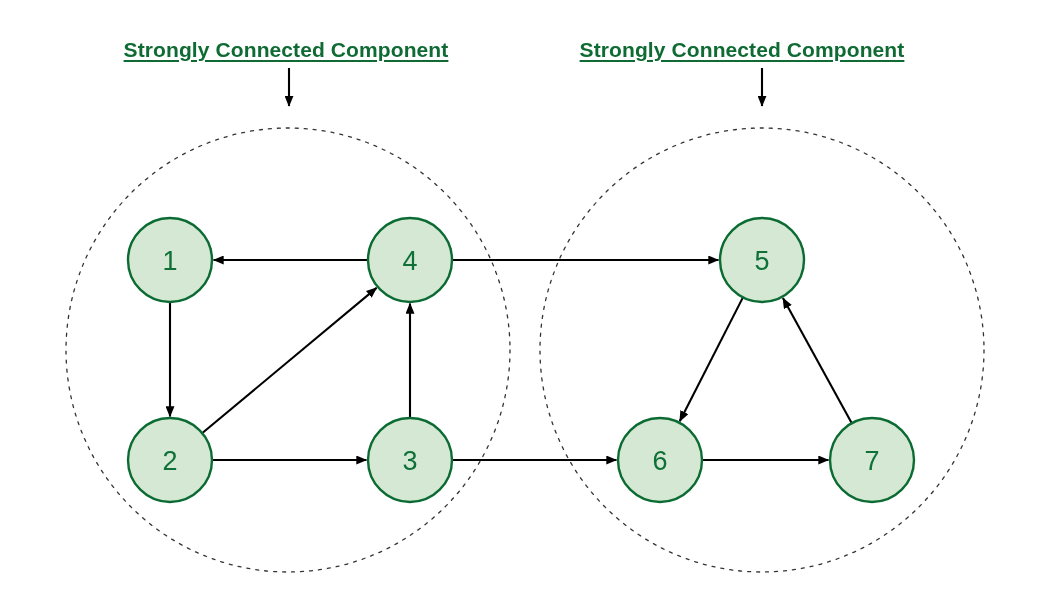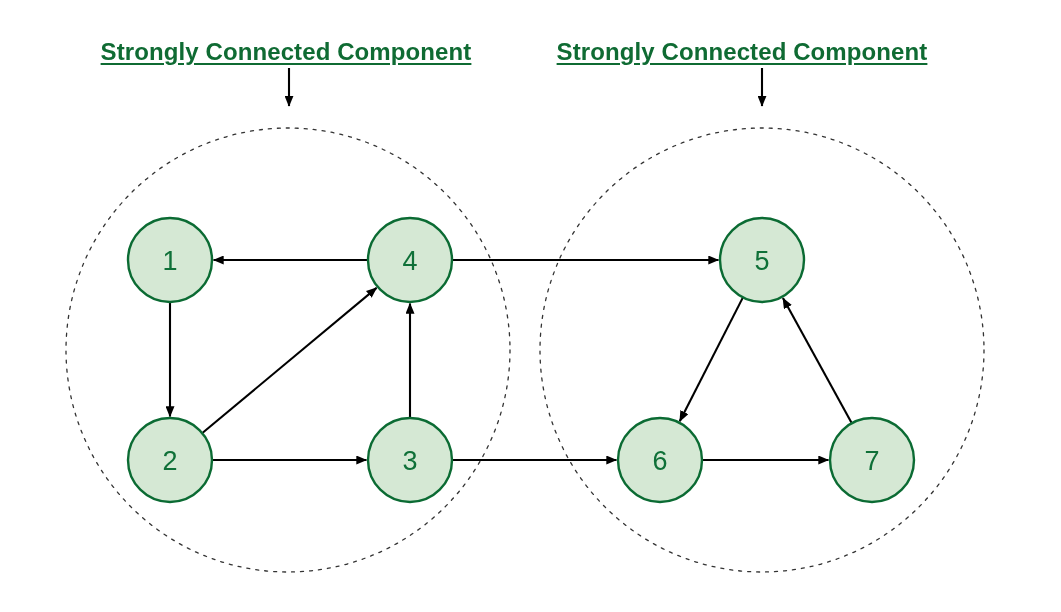--- a/index.html
+++ b/index.html
@@ -23,21 +23,21 @@
     left: 0;
     top: 0;
     width: 1061px;
     height: 612px;
     display: block;
   }
   .scc-title {
     position: absolute;
     white-space: nowrap;
     font-family: "Liberation Sans", sans-serif;
-    font-size: 24px;
+    font-size: 21px;
     font-weight: bold;
     color: #0f6b33;
     text-decoration: underline;
     text-underline-offset: 3px;
     letter-spacing: 0.1px;
     transform: translateX(-50%);
   }
   #title-left  { left: 286px; top: 38px; }
   #title-right { left: 742px; top: 38px; }
 

